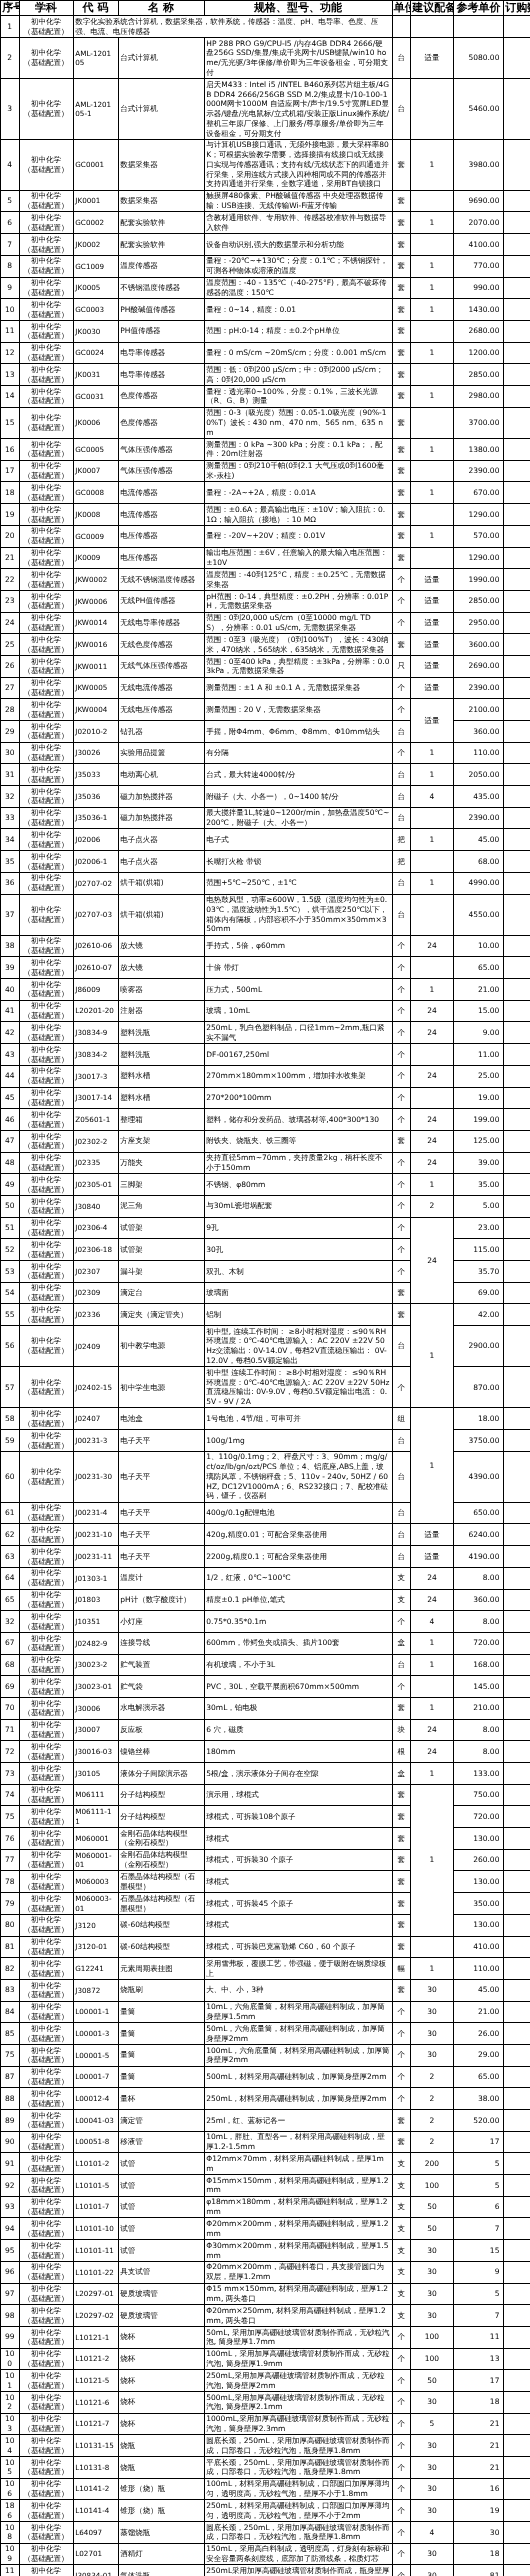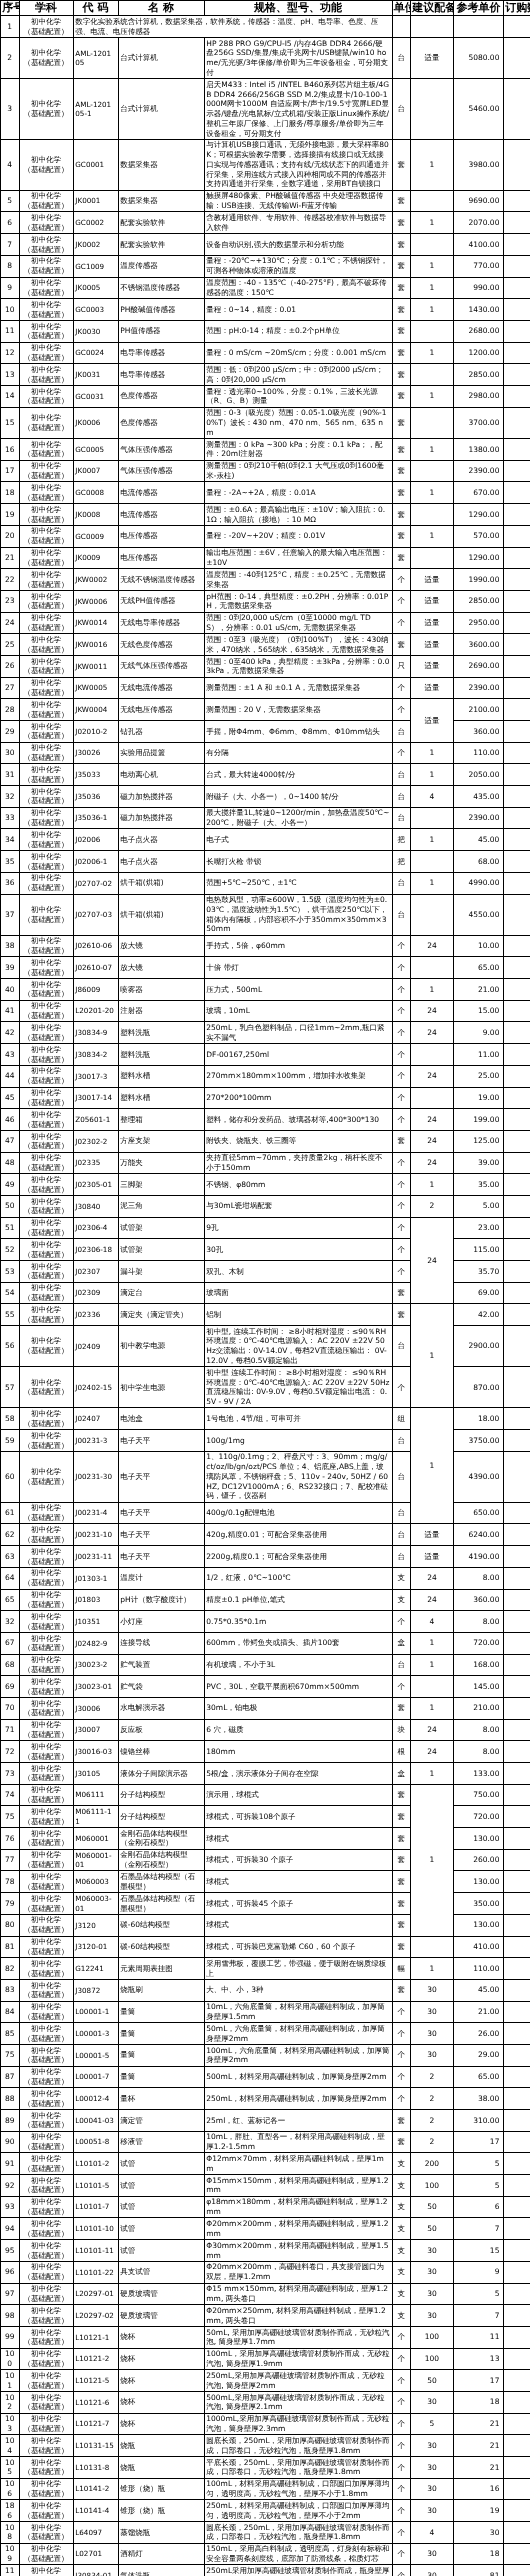--- a/index.html
+++ b/index.html
@@ -1089,21 +1089,21 @@
       </tr>
       <tr>
         <td class="c-no">89</td>
         <td class="c-subj">初中化学
 （基础配置）</td>
         <td class="c-code">L00041-03</td>
         <td class="c-name">滴定管</td>
         <td class="c-spec">25ml，红、蓝标记各一</td>
         <td class="c-unit">套</td>
         <td class="c-qty">2</td>
-        <td class="c-price">310.00</td>
+        <td class="c-price">520.00</td>
         <td class="c-order"></td>
       </tr>
       <tr>
         <td class="c-no">90</td>
         <td class="c-subj">初中化学
 （基础配置）</td>
         <td class="c-code">L00051-8</td>
         <td class="c-name">移液管</td>
         <td class="c-spec">10mL，胖肚、直型各一，材料采用高硼硅料制成，壁厚1.2-1.5mm</td>
         <td class="c-unit">套</td>

